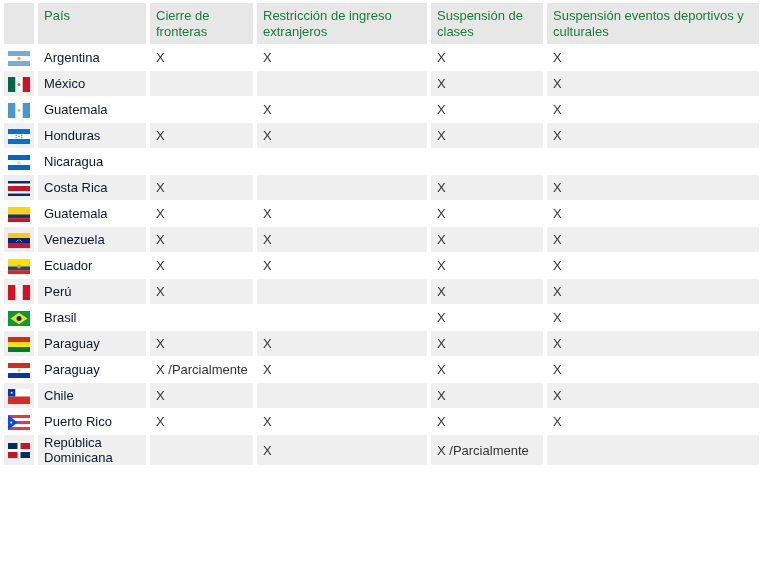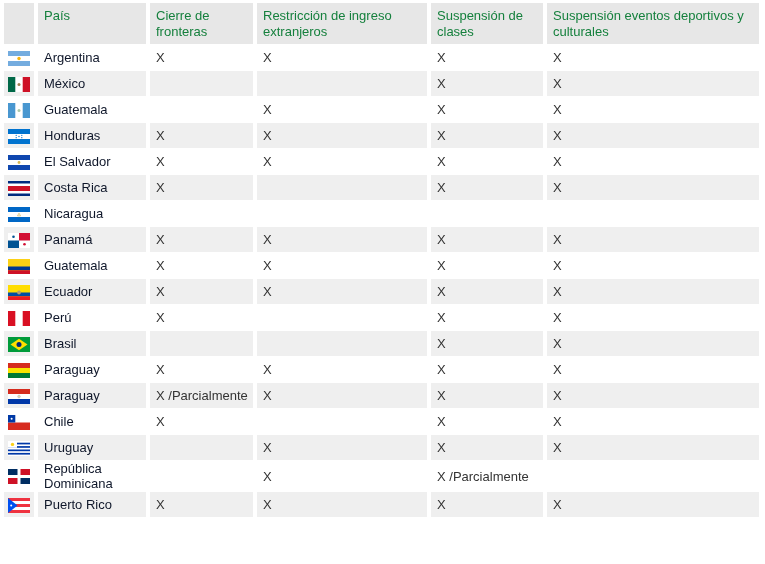--- a/index.html
+++ b/index.html
@@ -131,76 +131,68 @@
               </svg></span></td>
     <td class="country">Honduras</td>
     <td class="mark">X</td>
     <td class="mark">X</td>
     <td class="mark">X</td>
     <td class="mark">X</td>
   </tr>
         <tr>
     <td class="flag-cell"><span class="flag"><svg viewBox="0 0 22 15">
                 <rect width="22" height="15" fill="#fff"></rect>
-                <rect width="22" height="5" fill="#0F47AF"></rect>
-                <rect y="10" width="22" height="5" fill="#0F47AF"></rect>
-                <circle cx="11" cy="7.5" r="1.4" fill="#D9B850"></circle>
-              </svg></span></td>
-    <td class="country">El Salvador</td>
-    <td class="mark">X</td>
-    <td class="mark">X</td>
-    <td class="mark">X</td>
-    <td class="mark">X</td>
+                <rect width="22" height="5" fill="#0067C6"></rect>
+                <rect y="10" width="22" height="5" fill="#0067C6"></rect>
+                <polygon points="11,6.2 12.5,8.9 9.5,8.9" fill="#fff" stroke="#C9A227" stroke-width=".5"></polygon>
+              </svg></span></td>
+    <td class="country">Nicaragua</td>
+    <td class="mark"></td>
+    <td class="mark"></td>
+    <td class="mark"></td>
+    <td class="mark"></td>
   </tr>
         <tr>
     <td class="flag-cell"><span class="flag"><svg viewBox="0 0 22 15">
                 <rect width="22" height="15" fill="#002B7F"></rect>
                 <rect y="2.5" width="22" height="10" fill="#fff"></rect>
                 <rect y="5" width="22" height="5" fill="#CE1126"></rect>
               </svg></span></td>
     <td class="country">Costa Rica</td>
     <td class="mark">X</td>
     <td class="mark"></td>
     <td class="mark">X</td>
     <td class="mark">X</td>
   </tr>
         <tr>
     <td class="flag-cell"><span class="flag"><svg viewBox="0 0 22 15">
-                <rect width="22" height="15" fill="#fff"></rect>
-                <rect width="22" height="5" fill="#0067C6"></rect>
-                <rect y="10" width="22" height="5" fill="#0067C6"></rect>
-                <polygon points="11,6.2 12.5,8.9 9.5,8.9" fill="#fff" stroke="#C9A227" stroke-width=".5"></polygon>
-              </svg></span></td>
-    <td class="country">Nicaragua</td>
-    <td class="mark"></td>
-    <td class="mark"></td>
-    <td class="mark"></td>
-    <td class="mark"></td>
-  </tr>
-        <tr>
-    <td class="flag-cell"><span class="flag"><svg viewBox="0 0 22 15">
-                <rect width="22" height="15" fill="#fff"></rect>
-                <rect x="11" width="11" height="7.5" fill="#D21034"></rect>
-                <rect y="7.5" width="11" height="7.5" fill="#005293"></rect>
-                <circle cx="5.5" cy="3.75" r="1.3" fill="#005293"></circle>
-                <circle cx="16.5" cy="11.25" r="1.3" fill="#D21034"></circle>
-              </svg></span></td>
-    <td class="country">Panamá</td>
-    <td class="mark">X</td>
-    <td class="mark">X</td>
-    <td class="mark">X</td>
-    <td class="mark">X</td>
-  </tr>
-        <tr>
-    <td class="flag-cell"><span class="flag"><svg viewBox="0 0 22 15">
                 <rect width="22" height="15" fill="#FCD116"></rect>
                 <rect y="7.5" width="22" height="3.75" fill="#003893"></rect>
                 <rect y="11.25" width="22" height="3.75" fill="#CE1126"></rect>
               </svg></span></td>
     <td class="country">Guatemala</td>
+    <td class="mark">X</td>
+    <td class="mark">X</td>
+    <td class="mark">X</td>
+    <td class="mark">X</td>
+  </tr>
+        <tr>
+    <td class="flag-cell"><span class="flag"><svg viewBox="0 0 22 15">
+                <rect width="22" height="15" fill="#FFCC00"></rect>
+                <rect y="5" width="22" height="5" fill="#00247D"></rect>
+                <rect y="10" width="22" height="5" fill="#CF142B"></rect>
+                <g fill="#fff">
+                  <circle cx="8.3" cy="8.2" r=".45"></circle>
+                  <circle cx="9.6" cy="7.3" r=".45"></circle>
+                  <circle cx="11" cy="7" r=".45"></circle>
+                  <circle cx="12.4" cy="7.3" r=".45"></circle>
+                  <circle cx="13.7" cy="8.2" r=".45"></circle>
+                </g>
+              </svg></span></td>
+    <td class="country">Venezuela</td>
     <td class="mark">X</td>
     <td class="mark">X</td>
     <td class="mark">X</td>
     <td class="mark">X</td>
   </tr>
         <tr>
     <td class="flag-cell"><span class="flag"><svg viewBox="0 0 22 15">
                 <rect width="22" height="15" fill="#FFDD00"></rect>
                 <rect y="7.5" width="22" height="3.75" fill="#034EA2"></rect>
                 <rect y="11.25" width="22" height="3.75" fill="#ED1C24"></rect>
@@ -267,65 +259,47 @@
                 <rect width="22" height="15" fill="#fff"></rect>
                 <rect y="7.5" width="22" height="7.5" fill="#D72B1F"></rect>
                 <rect width="7.3" height="7.5" fill="#0039A6"></rect>
                 <circle cx="3.65" cy="3.75" r="1" fill="#fff"></circle>
               </svg></span></td>
     <td class="country">Chile</td>
     <td class="mark">X</td>
     <td class="mark"></td>
     <td class="mark">X</td>
     <td class="mark">X</td>
-  </tr>
-        <tr>
-    <td class="flag-cell"><span class="flag"><svg viewBox="0 0 22 15">
-                <rect width="22" height="15" fill="#fff"></rect>
-                <g fill="#0038A8">
-                  <rect y="1.7" width="22" height="1.7"></rect>
-                  <rect y="5.1" width="22" height="1.7"></rect>
-                  <rect y="8.5" width="22" height="1.7"></rect>
-                  <rect y="11.9" width="22" height="1.7"></rect>
-                </g>
-                <rect width="9" height="6.8" fill="#fff"></rect>
-                <circle cx="4.5" cy="3.4" r="1.7" fill="#FCD116"></circle>
-              </svg></span></td>
-    <td class="country">Uruguay</td>
-    <td class="mark"></td>
-    <td class="mark">X</td>
-    <td class="mark">X</td>
-    <td class="mark">X</td>
-  </tr>
-        <tr>
-    <td class="flag-cell"><span class="flag"><svg viewBox="0 0 22 15">
-                <rect width="22" height="15" fill="#fff"></rect>
-                <rect width="9.5" height="6" fill="#002D62"></rect>
-                <rect x="12.5" width="9.5" height="6" fill="#CE1126"></rect>
-                <rect y="9" width="9.5" height="6" fill="#CE1126"></rect>
-                <rect x="12.5" y="9" width="9.5" height="6" fill="#002D62"></rect>
-              </svg></span></td>
-    <td class="country">República Dominicana</td>
-    <td class="mark"></td>
-    <td class="mark">X</td>
-    <td class="mark">X /Parcialmente</td>
-    <td class="mark"></td>
   </tr>
         <tr>
     <td class="flag-cell"><span class="flag"><svg viewBox="0 0 22 15">
                 <rect width="22" height="15" fill="#fff"></rect>
                 <g fill="#EF3340">
                   <rect width="22" height="3"></rect>
                   <rect y="6" width="22" height="3"></rect>
                   <rect y="12" width="22" height="3"></rect>
                 </g>
                 <polygon points="0,0 9.5,7.5 0,15" fill="#0050F0"></polygon>
                 <circle cx="3.2" cy="7.5" r="1" fill="#fff"></circle>
               </svg></span></td>
     <td class="country">Puerto Rico</td>
     <td class="mark">X</td>
     <td class="mark">X</td>
     <td class="mark">X</td>
     <td class="mark">X</td>
   </tr>
+        <tr>
+    <td class="flag-cell"><span class="flag"><svg viewBox="0 0 22 15">
+                <rect width="22" height="15" fill="#fff"></rect>
+                <rect width="9.5" height="6" fill="#002D62"></rect>
+                <rect x="12.5" width="9.5" height="6" fill="#CE1126"></rect>
+                <rect y="9" width="9.5" height="6" fill="#CE1126"></rect>
+                <rect x="12.5" y="9" width="9.5" height="6" fill="#002D62"></rect>
+              </svg></span></td>
+    <td class="country">República Dominicana</td>
+    <td class="mark"></td>
+    <td class="mark">X</td>
+    <td class="mark">X /Parcialmente</td>
+    <td class="mark"></td>
+  </tr>
       </tbody>
   </table>
 </div>
 
 </body></html>

